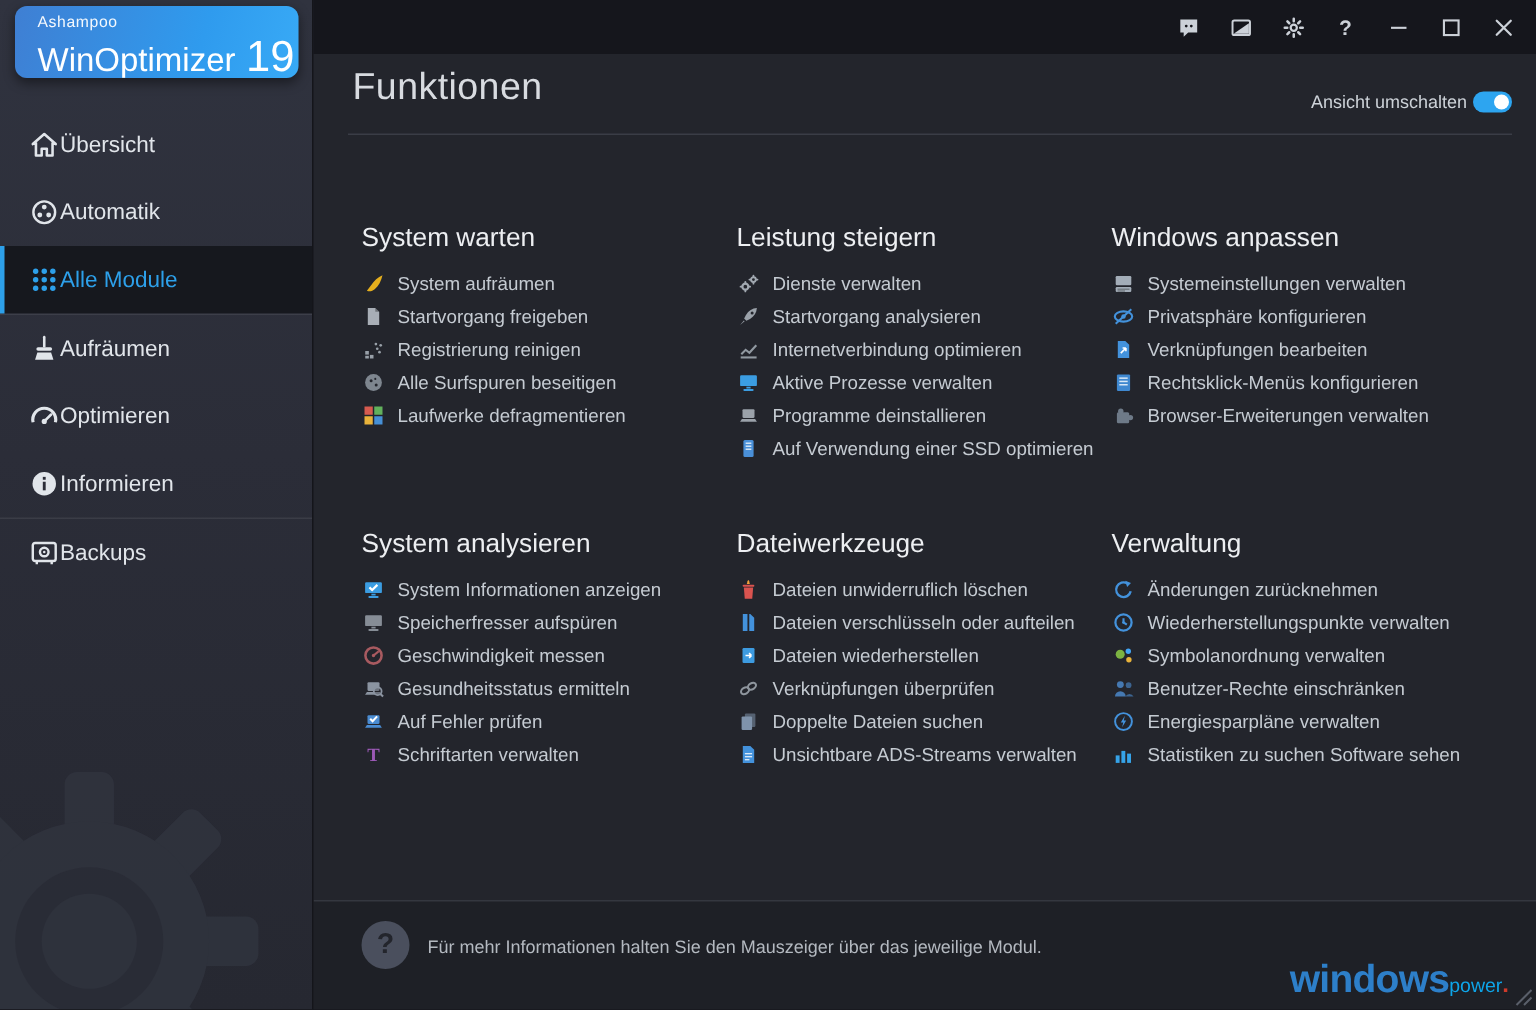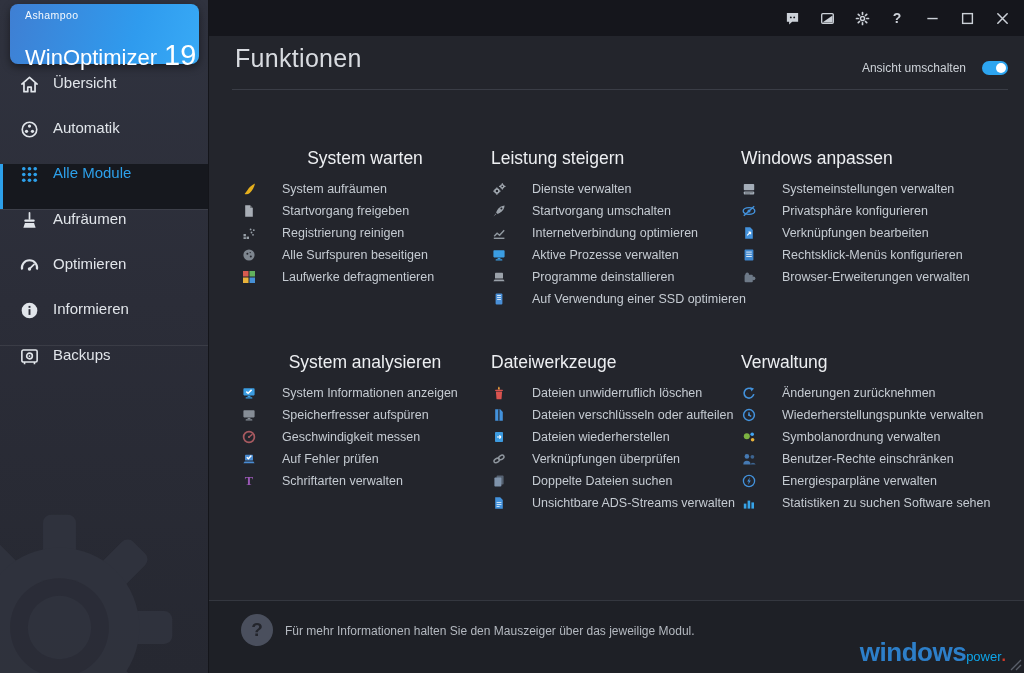--- a/index.html
+++ b/index.html
@@ -11,51 +11,51 @@
             display:flex;align-items:center;justify-content:flex-end;gap:19px;padding-right:14px;box-sizing:border-box;}
   .tb-btn{width:16px;height:16px;display:grid;place-items:center;color:#ccd1d8;cursor:pointer;}
   .tb-btn span{width:15px;height:15px;display:grid;place-items:center;color:inherit;
                font-size:14px;font-weight:bold;line-height:1;}
   .tb-btn svg{width:15px;height:15px;display:block;}
   
   .sidebar{position:absolute;left:0;top:0;bottom:0;width:209px;
            background:linear-gradient(180deg,#30333f 0%,#2b2d38 45%,#262831 100%);
            border-right:1px solid #14151a;box-sizing:border-box;overflow:hidden;z-index:2;}
   .gear-watermark{position:absolute;left:-58px;bottom:-72px;width:235px;height:235px;opacity:.85;}
-  .logo{position:absolute;left:10px;top:4px;width:189px;height:60px;border-radius:8px;
+  .logo{position:absolute;left:10px;top:4px;width:189px;height:48px;border-radius:8px;
         background:linear-gradient(105deg,#3f7fd3 0%,#2f9bee 65%,#38aaf6 100%);
         box-shadow:0 3px 8px rgba(0,0,0,.45);color:#fff;display:flex;flex-direction:column;
-        padding:5px 0 0 15px;box-sizing:border-box;gap:17px;}
+        padding:5px 0 0 15px;box-sizing:border-box;}
   .logo-brand{font-size:10.5px;letter-spacing:.4px;opacity:.95;}
   .logo-product{display:flex;align-items:baseline;gap:7px;font-size:22px;font-weight:300;margin-top:1px;}
   .logo-version{font-size:29px;font-weight:300;}
   .nav{position:absolute;top:74px;left:0;right:0;}
-  .nav-item{height:45px;display:flex;gap:13px;padding-left:16px;
+  .nav-item{height:45px;display:flex;align-items:center;padding-left:16px;
             border-left:3px solid transparent;color:#e1e5ea;font-size:15px;cursor:pointer;}
   .nav-item .nicon{width:21px;height:21px;flex:none;color:#e1e5ea;display:grid;place-items:center;}
   .nav-item .nicon svg{width:21px;height:21px;display:block;}
   .nav-item.active{background:#16181e;border-left-color:#2da0ea;color:#2da0ea;}
   .nav-item.active .nicon{color:#2da0ea;}
   .nav-divider{height:1px;background:rgba(255,255,255,.08);}
   
   .content{position:absolute;left:209px;top:36px;right:0;bottom:0;background:#23252c;}
   .page-header{position:absolute;top:0;left:23px;right:16px;height:53px;border-bottom:1px solid #3a3d46;}
   .page-title{position:absolute;left:3px;top:8px;margin:0;font-size:25px;font-weight:300;
               color:#d8dbe0;letter-spacing:.3px;}
-  .view-toggle{position:absolute;right:0;top:25px;display:flex;align-items:center;gap:16px;
+  .view-toggle{position:absolute;right:0;top:25px;display:flex;align-items:center;gap:4px;
                font-size:12px;color:#cdd2d8;cursor:pointer;}
   .toggle-pill{display:inline-block;width:26px;height:14px;border-radius:8px;background:#3a3d46;position:relative;}
   .toggle-pill.on{background:#2da5f0;}
   .toggle-pill .knob{position:absolute;top:2px;right:2px;width:10px;height:10px;border-radius:50%;background:#fff;}
   .groups{position:absolute;top:53px;left:0;right:0;bottom:72px;}
   .group{position:absolute;width:248px;}
   .g-r1{top:59px;} .g-r2{top:263px;}
-  .g-c1{left:32px;text-align:center;} .g-c2{left:282px;} .g-c3{left:532px;}
+  .g-c1{left:32px;} .g-c2{left:282px;} .g-c3{left:532px;}
   .group h2{margin:0 0 9px 0;font-size:17.5px;font-weight:400;color:#edeff2;}
-  .module{display:flex;align-items:center;gap:26px;height:22px;font-size:12.5px;color:#c5cbd2;cursor:pointer;white-space:nowrap;}
+  .module{display:flex;align-items:center;gap:9px;height:22px;font-size:12.5px;color:#c5cbd2;cursor:pointer;white-space:nowrap;}
   .module .micon{width:15px;height:15px;flex:none;display:grid;place-items:center;}
   .module .micon svg{width:14px;height:14px;display:block;}
   
   .footer{position:absolute;left:0;right:0;bottom:0;height:72px;background:#1e2026;border-top:1px solid #34373f;}
   .help-circle{position:absolute;left:32px;top:13px;width:32px;height:32px;border-radius:50%;
                background:#4a4f5d;color:#23252c;font-size:19px;font-weight:bold;display:grid;place-items:center;}
   .hint{position:absolute;left:76px;top:23px;font-size:12px;color:#b4b9c0;}
   .watermark{position:absolute;right:18px;bottom:5px;display:flex;align-items:baseline;}
   .wm1{font-size:26px;font-weight:bold;letter-spacing:-.5px;}
   .wm2{font-size:13px;}
@@ -323,21 +323,21 @@
             <span>Dienste verwalten</span>
           </div>
           <div class="module">
             <span class="micon" style="color: rgb(155, 162, 170);">
               <svg viewBox="0 0 14 14">
                 <path d="M12.6 1.4 C9.6 1.6 7 3.2 5.3 6 L4.1 8.4 5.6 9.9 8 8.7 C10.8 7 12.4 4.4 12.6 1.4 Z" fill="currentColor"></path>
                 <circle cx="9.4" cy="4.6" r="1" fill="#23252c"></circle>
                 <path d="M3.9 9.6 L1.4 12.6 4.4 10.1 Z" fill="currentColor"></path>
               </svg>
             </span>
-            <span>Startvorgang umschalten</span>
+            <span>Startvorgang analysieren</span>
           </div>
           <div class="module">
             <span class="micon" style="color: rgb(145, 153, 161);">
               <svg viewBox="0 0 14 14">
                 <path d="M1.8 12.3 H12.4" stroke="currentColor" stroke-width="1.4"></path>
                 <path d="M2.2 10.2 L5.1 7.2 7.6 9.2 12.2 4.2" fill="none" stroke="currentColor" stroke-width="1.4"></path>
               </svg>
             </span>
             <span>Internetverbindung optimieren</span>
           </div>
@@ -461,20 +461,31 @@
           </div>
           <div class="module">
             <span class="micon" style="color: rgb(168, 90, 96);">
               <svg viewBox="0 0 14 14">
                 <circle cx="7" cy="7" r="5.4" fill="none" stroke="currentColor" stroke-width="1.7"></circle>
                 <path d="M7 7 L10 4.6" stroke="currentColor" stroke-width="1.4" stroke-linecap="round"></path>
                 <circle cx="7" cy="7" r="1.1" fill="currentColor"></circle>
               </svg>
             </span>
             <span>Geschwindigkeit messen</span>
+          </div>
+          <div class="module">
+            <span class="micon" style="color: rgb(139, 148, 161);">
+              <svg viewBox="0 0 14 14">
+                <rect x="3" y="2.8" width="8" height="5.8" rx="0.7" fill="currentColor"></rect>
+                <path d="M1.4 11.2 H12.6 L11.4 9.4 H2.6 Z" fill="currentColor"></path>
+                <circle cx="9.8" cy="8.8" r="2.6" fill="#23252c" fill-opacity="0.3" stroke="currentColor" stroke-width="1.2"></circle>
+                <path d="M11.6 10.6 L13.4 12.4" stroke="currentColor" stroke-width="1.4"></path>
+              </svg>
+            </span>
+            <span>Gesundheitsstatus ermitteln</span>
           </div>
           <div class="module">
             <span class="micon" style="color: rgb(74, 140, 210);">
               <svg viewBox="0 0 14 14">
                 <rect x="3" y="2.8" width="8" height="5.8" rx="0.7" fill="currentColor"></rect>
                 <path d="M1.4 11.2 H12.6 L11.4 9.4 H2.6 Z" fill="currentColor"></path>
                 <path d="M4.8 5.2 L6.4 6.8 9.4 3.6" fill="none" stroke="#fff" stroke-width="1.4"></path>
               </svg>
             </span>
             <span>Auf Fehler prüfen</span>

